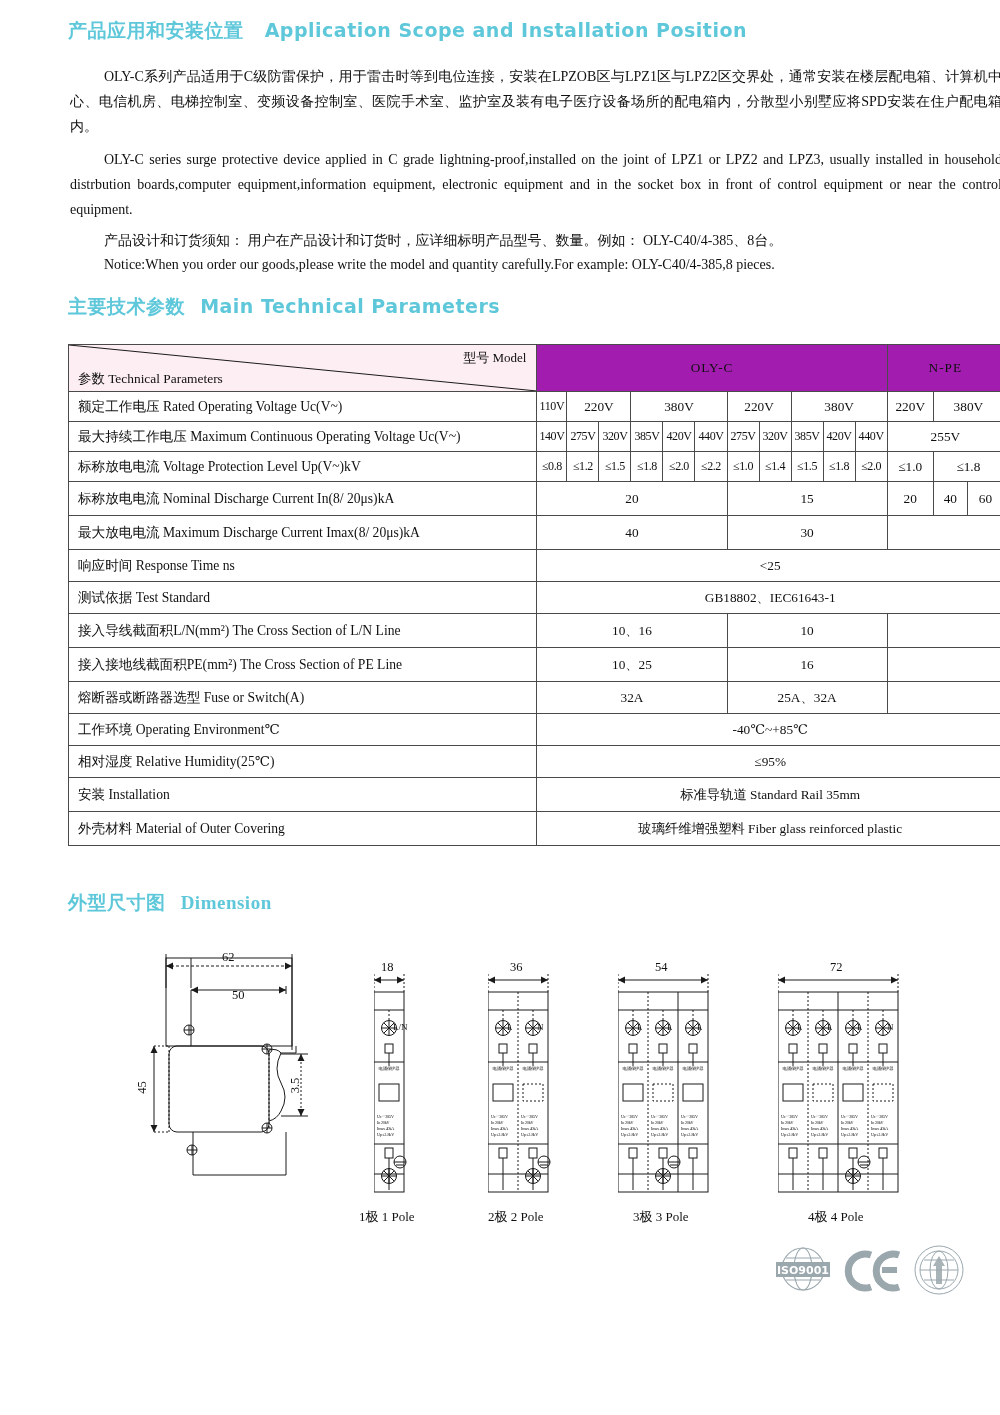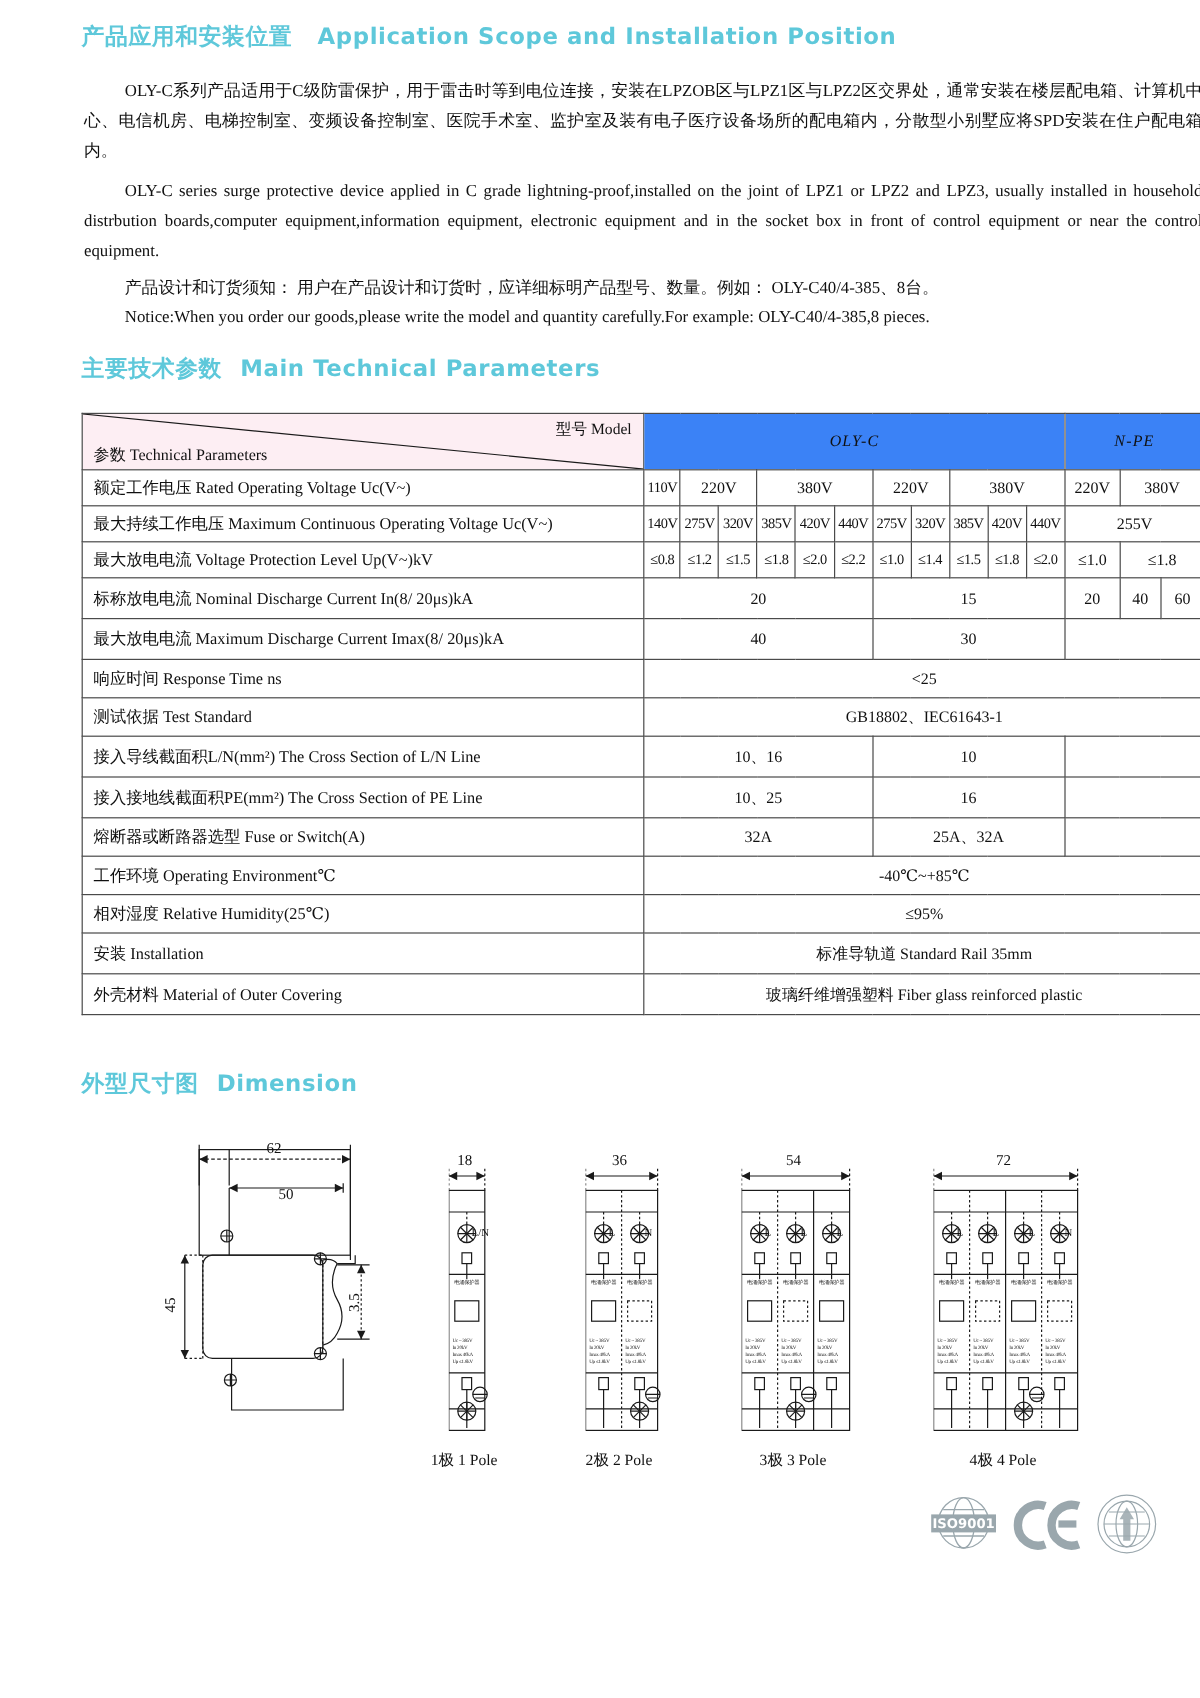--- a/index.html
+++ b/index.html
@@ -54,21 +54,21 @@
   .hdr-diag{
     position:absolute;inset:0;overflow:hidden;
   }
   .hdr-diag svg{position:absolute;top:0;left:0;}
   .hdr-model{
     position:absolute;right:10px;top:6px;font-size:13px;
   }
   .hdr-param{
     position:absolute;left:9px;bottom:5px;font-size:13.4px;
   }
-  .grp{background:#3b82f6;font-size:14px;letter-spacing:1px;font-style:italic;}
+  .grp{background:#a21caf;font-size:14px;letter-spacing:1px;}
 
   
   .draw{position:absolute;}
   .dimlbl{
     position:absolute;font-size:12.5px;color:#111;
     font-family:"Liberation Serif",serif;
   }
   .polecap{
     position:absolute;font-size:13px;color:#111;white-space:nowrap;
   }
@@ -161,21 +161,21 @@
           <td class="xs">420V</td>
           <td class="xs">440V</td>
           <td class="xs">275V</td>
           <td class="xs">320V</td>
           <td class="xs">385V</td>
           <td class="xs">420V</td>
           <td class="xs">440V</td>
           <td colspan="3">255V</td>
         </tr>
         <tr style="height: 30px;">
-          <td class="lbl">最大放电电流 Voltage Protection Level Up(V~)kV</td>
+          <td class="lbl">标称放电电流 Voltage Protection Level Up(V~)kV</td>
           <td class="xs">≤0.8</td>
           <td class="xs">≤1.2</td>
           <td class="xs">≤1.5</td>
           <td class="xs">≤1.8</td>
           <td class="xs">≤2.0</td>
           <td class="xs">≤2.2</td>
           <td class="xs">≤1.0</td>
           <td class="xs">≤1.4</td>
           <td class="xs">≤1.5</td>
           <td class="xs">≤1.8</td>
@@ -237,21 +237,21 @@
         </tr>
         <tr style="height: 34px;">
           <td class="lbl">外壳材料 Material of Outer Covering</td>
           <td colspan="14">玻璃纤维增强塑料 Fiber glass reinforced plastic</td>
         </tr>
       </tbody>
   </table>
 
   <div class="sec-head" style="left:32px;top:890px;">
     <span>外型尺寸图</span>
-    <span class="en" style="margin-left:8px;">Dimension</span>
+    <span class="en" style="margin-left:8px;font-family:Liberation Serif, serif;">Dimension</span>
   </div>
 
   <div class="draw" style="left:100px;top:950px;width:210px;height:250px;">
     <svg width="210" height="250" viewBox="0 0 210 250">
       <g stroke="#1a1a1a" stroke-width="1" fill="none">
 
         <rect x="30" y="8" width="126" height="88"></rect>
         <path d="M55 38 L55 8" stroke-dasharray="0"></path>
 
         <line x1="30" y1="4" x2="30" y2="38"></line>

